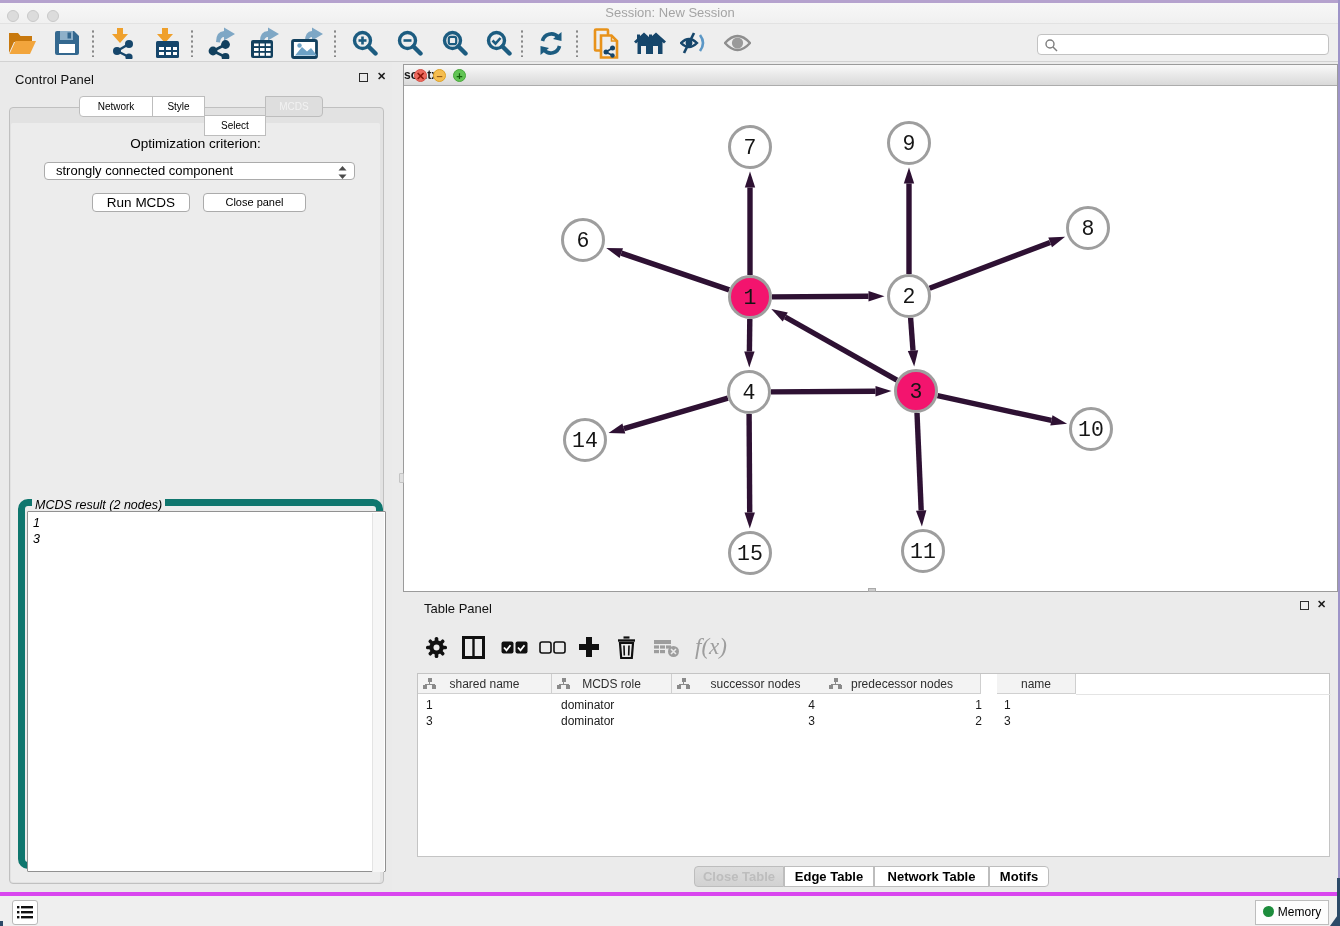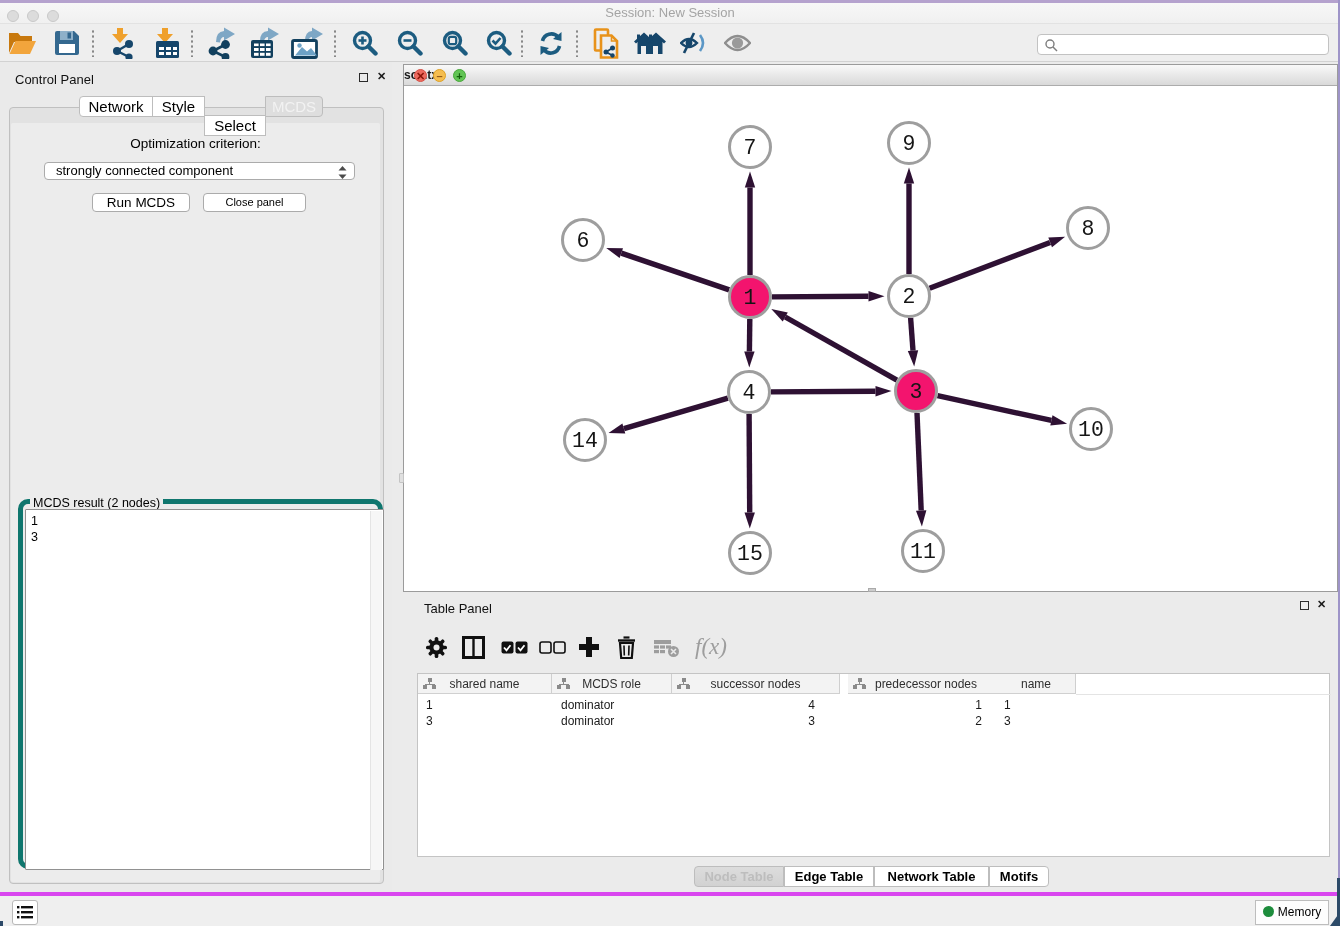--- a/index.html
+++ b/index.html
@@ -22,21 +22,21 @@
 .tsep { position:absolute; top:5px; height:28px; width:2px;
   background-image:radial-gradient(circle, #878787 1px, rgba(0,0,0,0) 1.3px);
   background-size:2px 5px; background-repeat:repeat-y; }
 
 
 #cpanel { left:0; top:62px; width:392px; height:830px; background:#eaeaea; }
 #cpanel h1 { position:absolute; left:15px; top:10px; font-size:13px; font-weight:normal; color:#111; }
 .wicon { position:absolute; font-size:11px; font-weight:bold; color:#1a1a1a; top:9px; }
 .wbox { position:absolute; width:9px; height:9px; border:1.4px solid #2a2a2a; top:11px; }
 .tab { position:absolute; z-index:3; top:34px; height:21px; line-height:20px; text-align:center;
-  font-size:15px; background:#fff; border:1px solid #bdbdbd; color:#000; }
+  font-size:10px; background:#fff; border:1px solid #bdbdbd; color:#000; }
 #cp-content { position:absolute; left:9px; top:45px; width:375px; height:777px;
   background:#e2e2e2; border:1px solid #c0c0c0; border-radius:4px; }
 #cp-inner { position:absolute; left:11px; top:61px; width:369px; height:759px;
   background:#ececec; border-radius:2px; }
 
 
 #netwin { left:403px; top:64px; width:935px; height:528px;
   border:1px solid #9b9b9b; background:#fff; }
 #nettitle { position:absolute; left:0; top:0; width:100%; height:21px;
   background:linear-gradient(#f9f9f9,#d9d9d9); border-bottom:1px solid #acacac; }
@@ -272,21 +272,21 @@
   <div id="cp-inner">
     <div style="position:absolute; left:33px; top:39px; width:311px; height:18px; background:#fff; border:1px solid #ababab; border-radius:4px; font-size:13px; line-height:16px; padding-left:11px; color:#000;">strongly connected component
       <svg width="9" height="13" style="position:absolute; right:7px; top:3px;" viewBox="0 0 9 13">
         <polygon points="4.5,0 8.5,4.5 0.5,4.5" fill="#4a4a4a"></polygon>
         <polygon points="4.5,13 8.5,8.5 0.5,8.5" fill="#4a4a4a"></polygon>
       </svg>
     </div>
     <div style="position:absolute; left:0; top:13px; width:100%; text-align:center; font-size:13.5px; color:#000;">Optimization criterion:</div>
     <div style="position:absolute; left:81px; top:70px; width:98px; height:19px; background:#fff; border:1px solid #ababab; border-radius:4px; font-size:13.5px; line-height:17px; text-align:center; color:#000;">Run MCDS</div>
     <div style="position:absolute; left:192px; top:70px; width:103px; height:19px; background:#fff; border:1px solid #ababab; border-radius:4px; font-size:11px; line-height:17px; text-align:center; color:#000;">Close panel</div>
-    <div style="position:absolute; left:7px; top:376px; width:365px; height:370px; border:5px solid #0f766e; border-radius:10px;">
+    <div style="position:absolute; left:7px; top:376px; width:365px; height:370px; border:7px solid #0f766e; border-radius:10px;font-style:italic;">
       <div style="position:absolute; left:7px; top:-8px; background:#ececec; padding:0 3px; font-size:12.5px; color:#000;">MCDS result (2 nodes)</div>
       <div style="position:absolute; left:2px; top:5px; width:359px; height:361px; background:#fff; border:1px solid #919191; border-radius:1px;">
         <div style="position:absolute; left:5px; top:3px; font-size:12.5px; line-height:16px; color:#000;">1<br>3</div>
         <div style="position:absolute; right:1px; top:1px; width:12px; height:359px; background:#f6f6f6; border-left:1px solid #e4e4e4;"></div>
       </div>
     </div>
   </div>
 </div>
 
 <div class="abs" id="netwin">
@@ -417,35 +417,35 @@
       </g>
       <path d="M17,9 l5,5 M22,9 l-5,5" stroke="#e9e9e9" stroke-width="1.6"></path>
     </svg>
 
     <div style="position:absolute; left:278px; top:13px; font-family:'Liberation Serif',serif; font-style:italic; font-size:23px; color:#9d9d9d;">f(x)</div>
   </div>
   <div id="ttable">
     <div class="th" style="left:0; width:134px;"><span class="sorti"></span>shared name</div>
     <div class="th" style="left:134px; width:120px;"><span class="sorti"></span>MCDS role</div>
     <div class="th" style="left:254px; width:168px;"><span class="sorti"></span>successor nodes</div>
-    <div class="th" style="left:430px; width:157px;"><span class="sorti"></span>predecessor nodes</div>
+    <div class="th" style="left:406px; width:157px;"><span class="sorti"></span>predecessor nodes</div>
     <div class="th" style="left:579px; width:79px;">name</div>
     <div style="position:absolute; left:658px; top:20px; width:255px; height:0; border-top:1px solid #e4e4e4;"></div>
     <div class="td" style="left:8px;   top:24px;">1</div>
     <div class="td" style="left:143px; top:24px;">dominator</div>
     <div class="td" style="left:254px; top:24px; width:143px; text-align:right;">4</div>
     <div class="td" style="left:422px; top:24px; width:142px; text-align:right;">1</div>
     <div class="td" style="left:586px; top:24px;">1</div>
     <div class="td" style="left:8px;   top:40px;">3</div>
     <div class="td" style="left:143px; top:40px;">dominator</div>
     <div class="td" style="left:254px; top:40px; width:143px; text-align:right;">3</div>
     <div class="td" style="left:422px; top:40px; width:142px; text-align:right;">2</div>
     <div class="td" style="left:586px; top:40px;">3</div>
   </div>
-  <div class="btab" style="left:290px; top:273px; width:90px; border-radius:4px 0 0 4px; background:linear-gradient(#dcdcdc,#d2d2d2); color:#bdbdbd;">Node Table</div>
+  <div class="btab" style="left:290px; top:273px; width:90px; border-radius:4px 0 0 4px; background:linear-gradient(#dcdcdc,#d2d2d2); color:#bdbdbd;">Close Table</div>
   <div class="btab" style="left:380px; top:273px; width:90px;">Edge Table</div>
   <div class="btab" style="left:470px; top:273px; width:115px;">Network Table</div>
   <div class="btab" style="left:585px; top:273px; width:60px; border-radius:0 4px 4px 0;">Motifs</div>
 </div>
 
 <div class="abs" style="left:399px; top:473px; width:5px; height:10px; background:#e0e0e0; border:1px solid #c4c4c4; border-radius:1px;"></div>
 <div class="abs" id="statusbar">
   <div style="position:absolute; left:12px; top:4px; width:26px; height:25px; background:#fff; border:1px solid #b9b9b9; border-radius:3px;">
     <svg width="16" height="13" viewBox="0 0 16 13" style="position:absolute; left:4px; top:5px;">
       <g fill="#101010">

